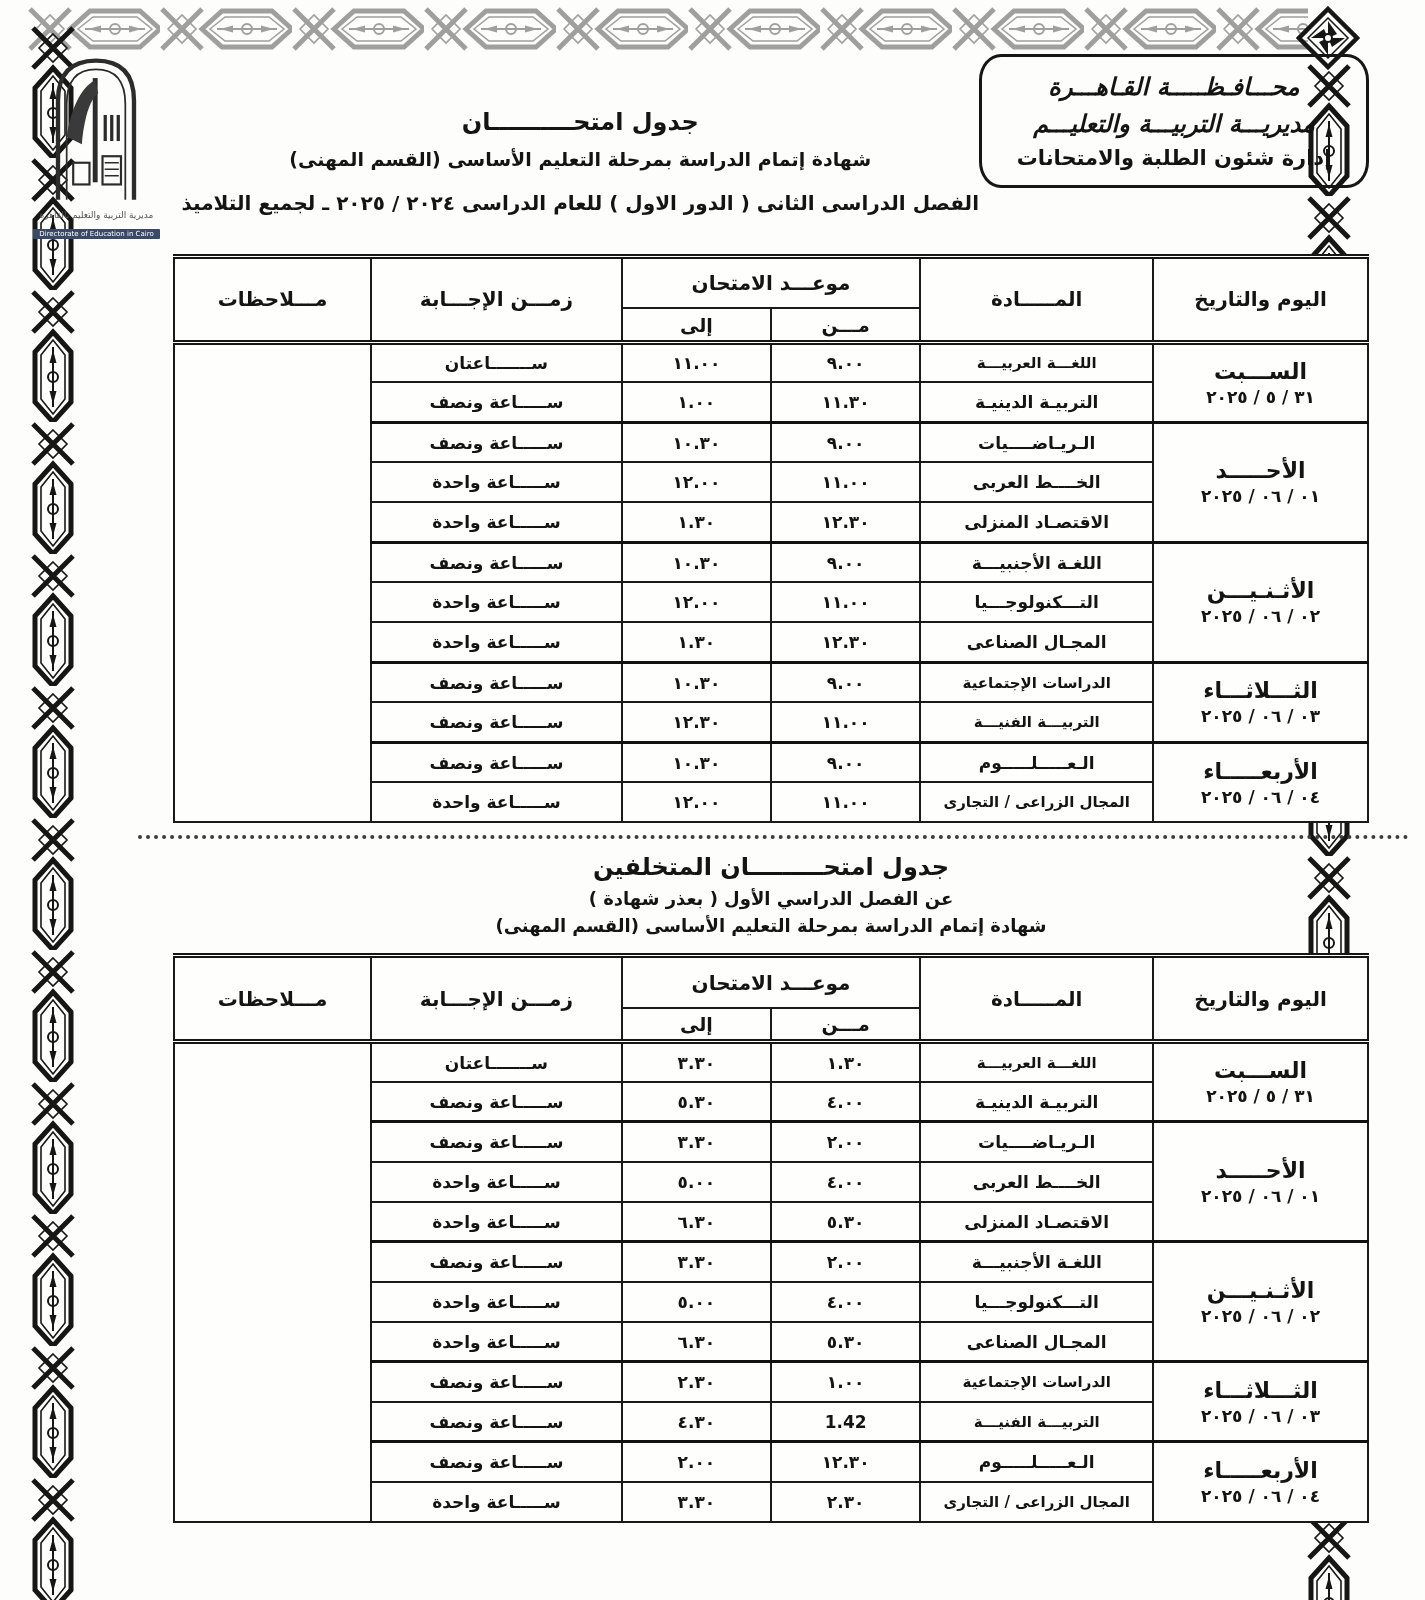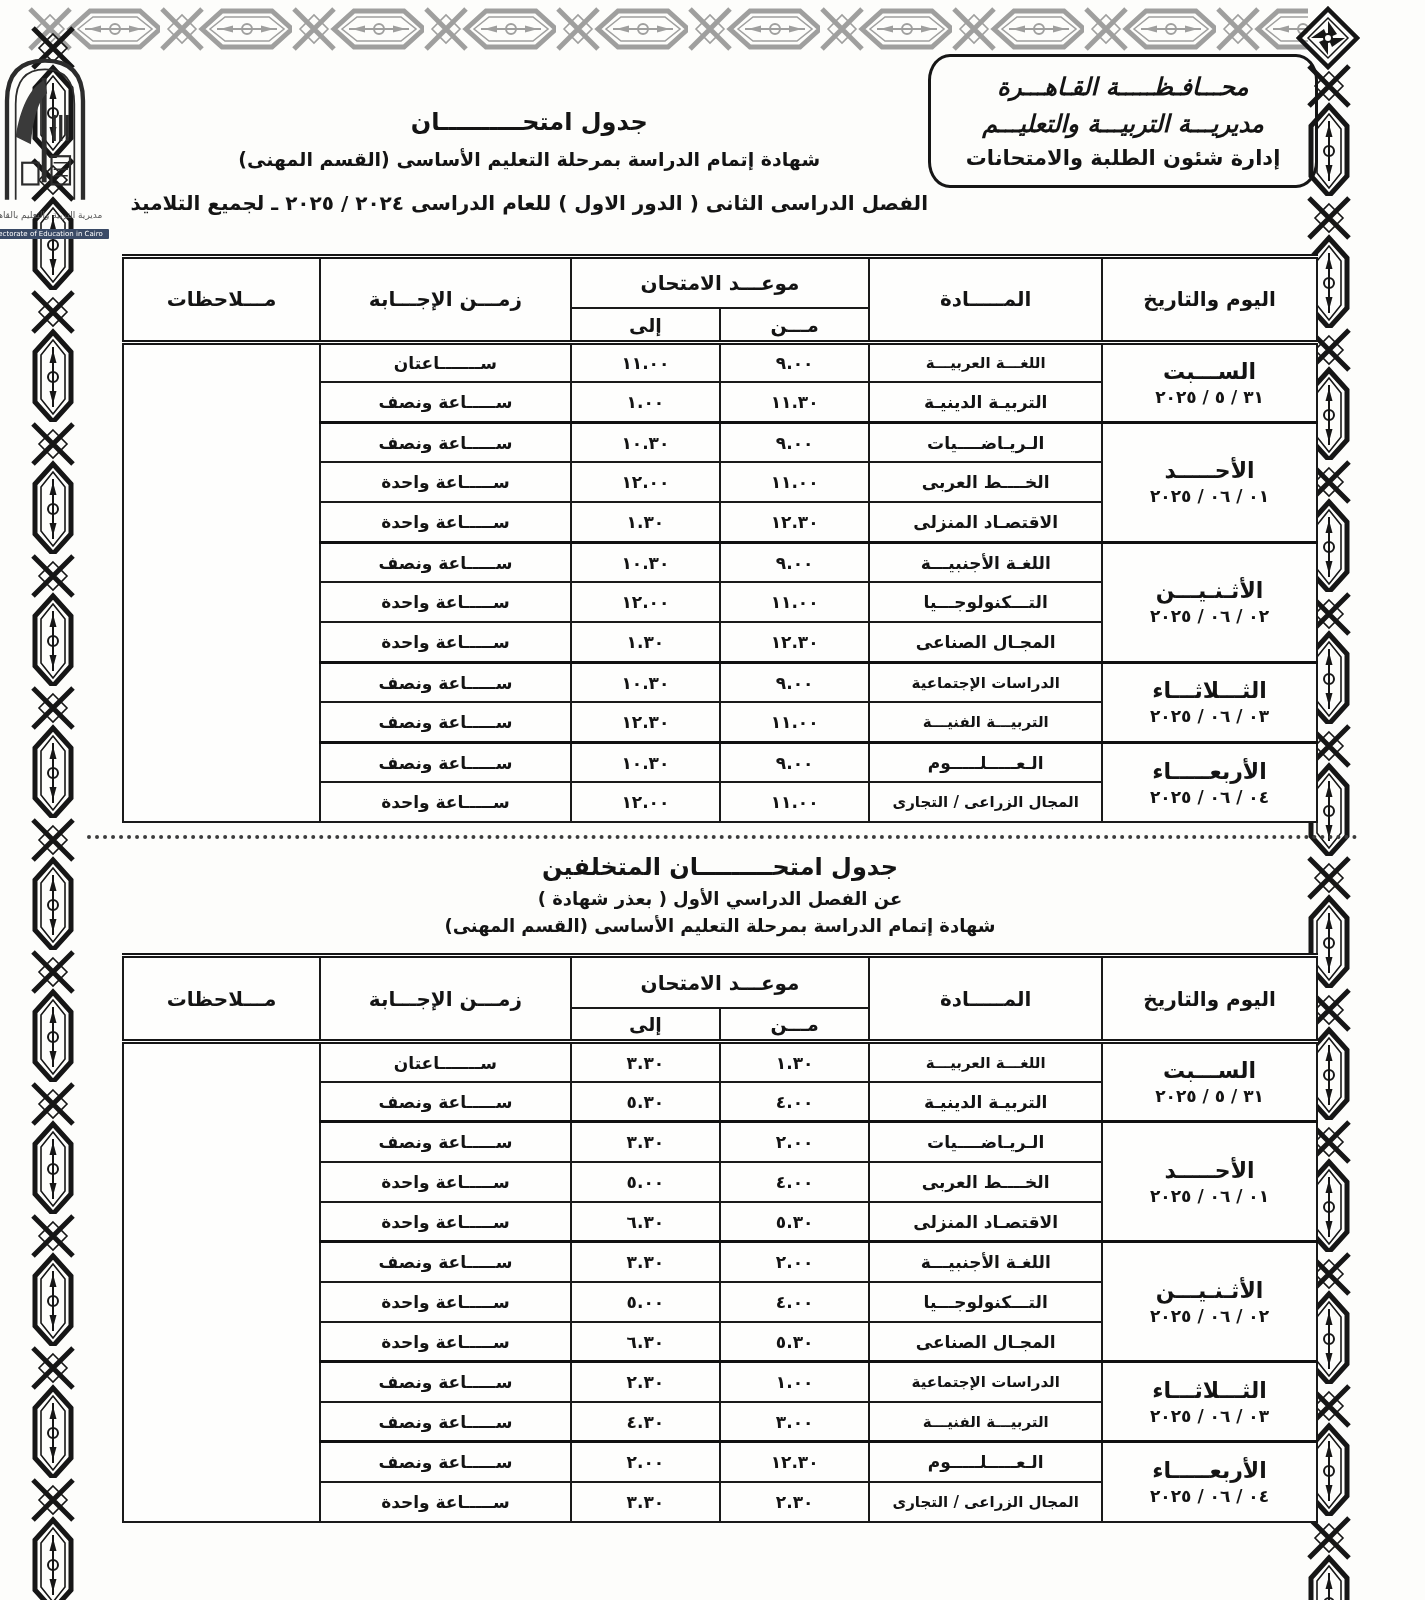--- a/index.html
+++ b/index.html
@@ -14,21 +14,21 @@
     font-family: "DejaVu Sans", sans-serif;
     color: #141414;
   }
   
   .deco { position:absolute; pointer-events:none; }
   .deco-top    { left:28px;  top:6px;   width:1280px; height:46px; opacity:.5; }
   .deco-left   { left:30px;  top:26px;  width:46px;  height:1574px; }
   .deco-right  { left:1306px; top:64px; width:46px;  height:1536px; }
   .deco-corner { left:1296px; top:6px;  width:64px;  height:64px; }
   
-  .content { position:relative; margin:46px 0 0 0; padding-right:107px; width:1291px; }
+  .content { position:relative; margin:46px 0 0 0; padding-right:56px; width:1291px; }
   .inner { width:1196px; }
   
   .header-row { display:flex; align-items:flex-start; }
   .header-box {
     order:1; width:390px; flex:0 0 390px;
     border:3px solid #161616; border-radius:22px/26px;
     padding:12px 18px 10px; margin-top:8px;
     text-align:center;
   }
   .hb-line1, .hb-line2 { font-weight:bold; font-style:italic; font-size:24px; line-height:1.55; white-space:nowrap; }
@@ -399,21 +399,21 @@
                 <div class="day-name">الثـــلاثـــاء</div>
                 <div class="day-date">٠٣ / ٠٦ / ٢٠٢٥</div>
               </td>
               <td class="subject-cell small">الدراسات الإجتماعية</td>
               <td class="time-cell">١.٠٠</td>
               <td class="time-cell">٢.٣٠</td>
               <td class="duration-cell">ســـــاعة ونصف</td>
             </tr>
             <tr>
               <td class="subject-cell small">التربيـــة الفنيـــة</td>
-              <td class="time-cell">٣.٠٠</td>
+              <td class="time-cell">1.42</td>
               <td class="time-cell">٤.٣٠</td>
               <td class="duration-cell">ســـــاعة ونصف</td>
             </tr>
             <tr class="group-start">
               <td rowspan="2" class="day-cell">
                 <div class="day-name">الأربعـــــاء</div>
                 <div class="day-date">٠٤ / ٠٦ / ٢٠٢٥</div>
               </td>
               <td class="subject-cell">الـعـــــلـــــوم</td>
               <td class="time-cell">١٢.٣٠</td>

